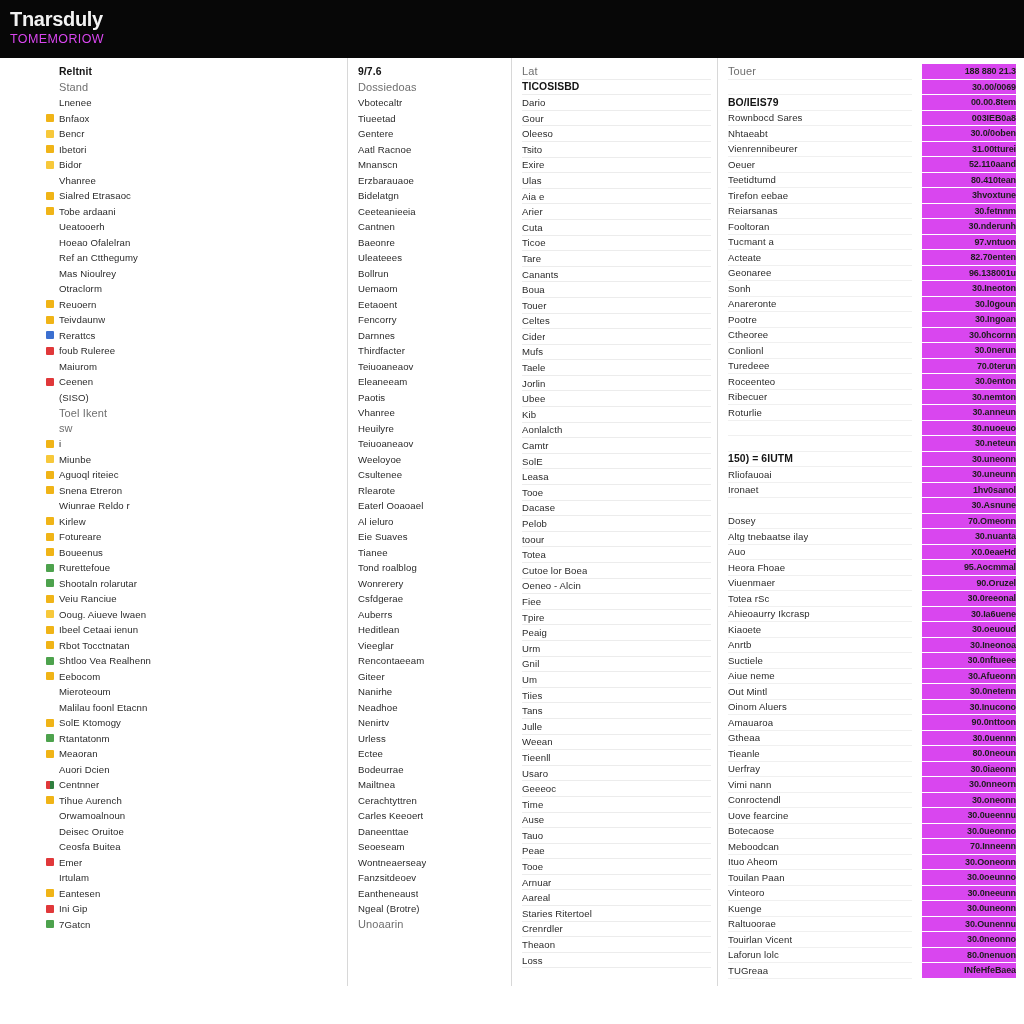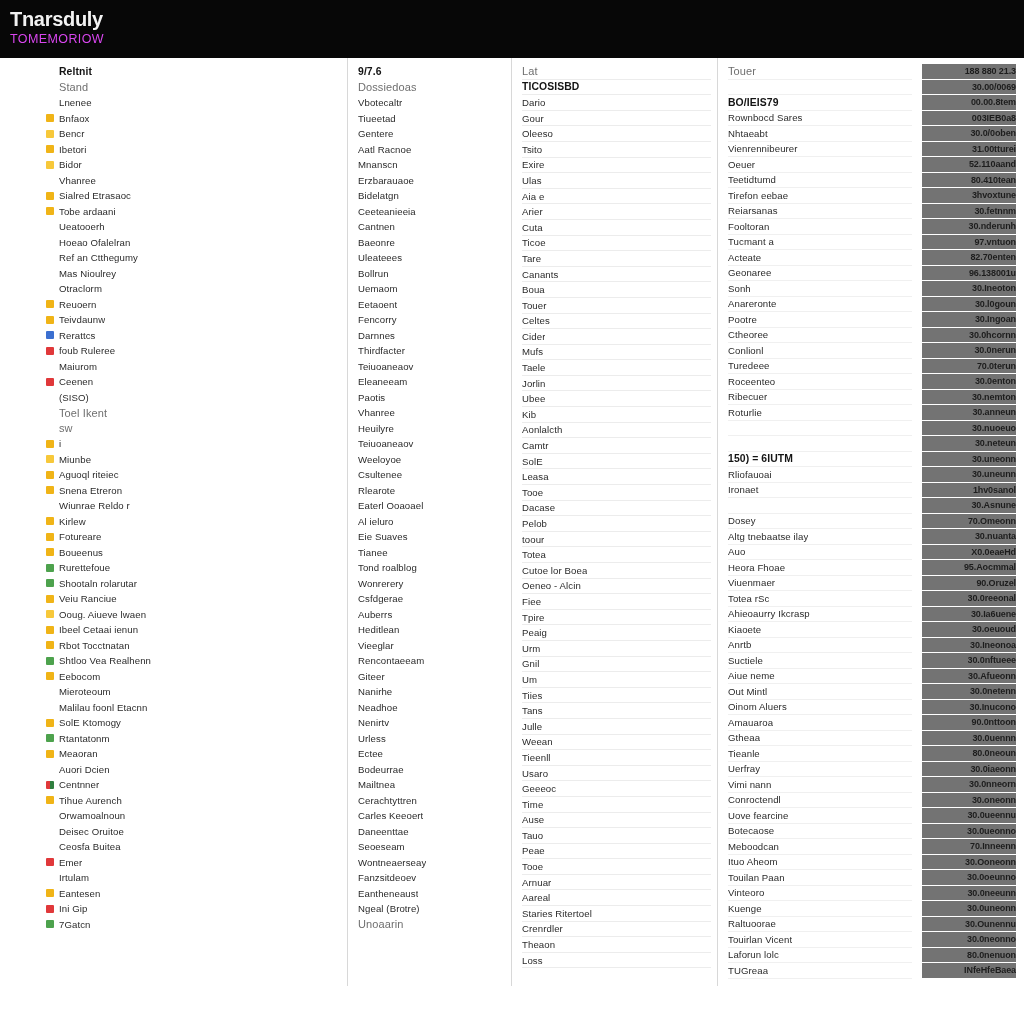--- a/index.html
+++ b/index.html
@@ -110,21 +110,21 @@
   
   .c4wrap { display: flex; width: 100%; height: 100%; }
   .c4-labels { width: 198px; padding-left: 10px; padding-right: 4px; }
   .c4-values {
     width: 108px;
     padding-left: 6px;
     padding-right: 8px;
   }
   .c4-values .row {
     justify-content: flex-end;
-    background: #737373;
+    background: #d946ef;
     border-bottom: 1px solid #ffffff;
   }
   .c4-values .row-txt {
     font-size: 9px;
     letter-spacing: -0.1px;
     color: #1d1d1d;
     font-weight: bold;
   }
   .c4-labels .row { border-bottom: 1px solid #f0f0f0; }
 

